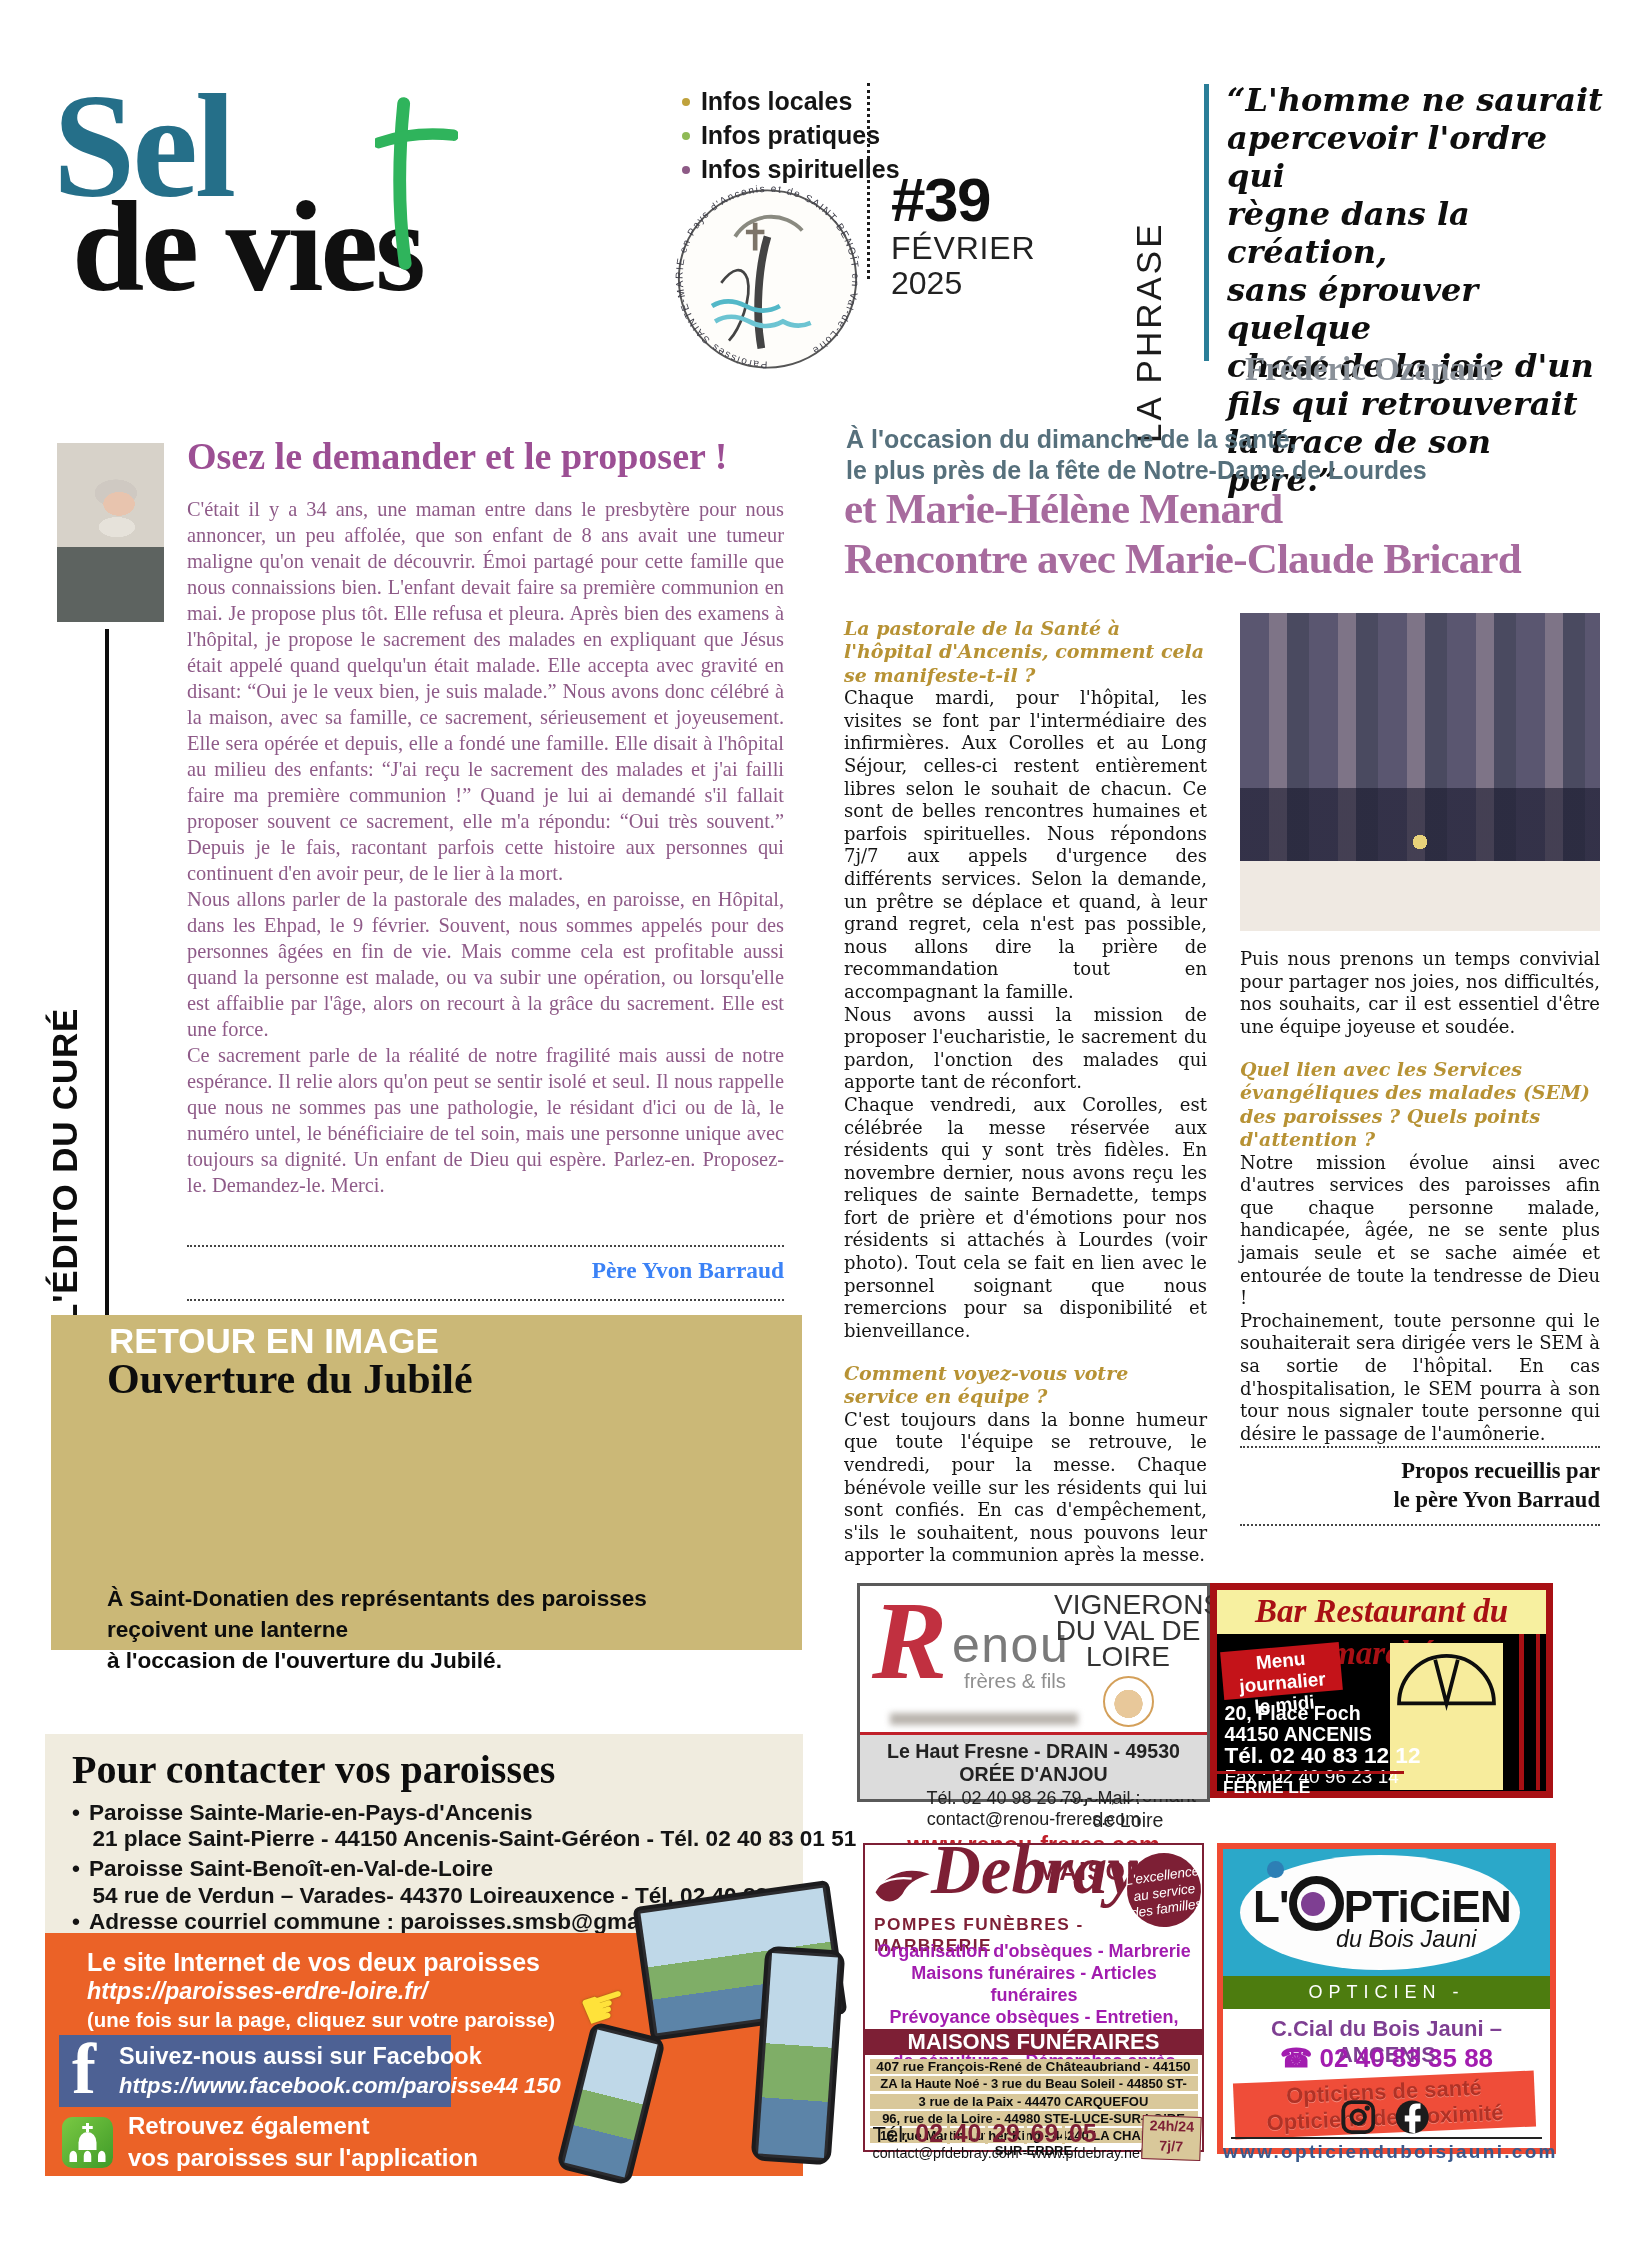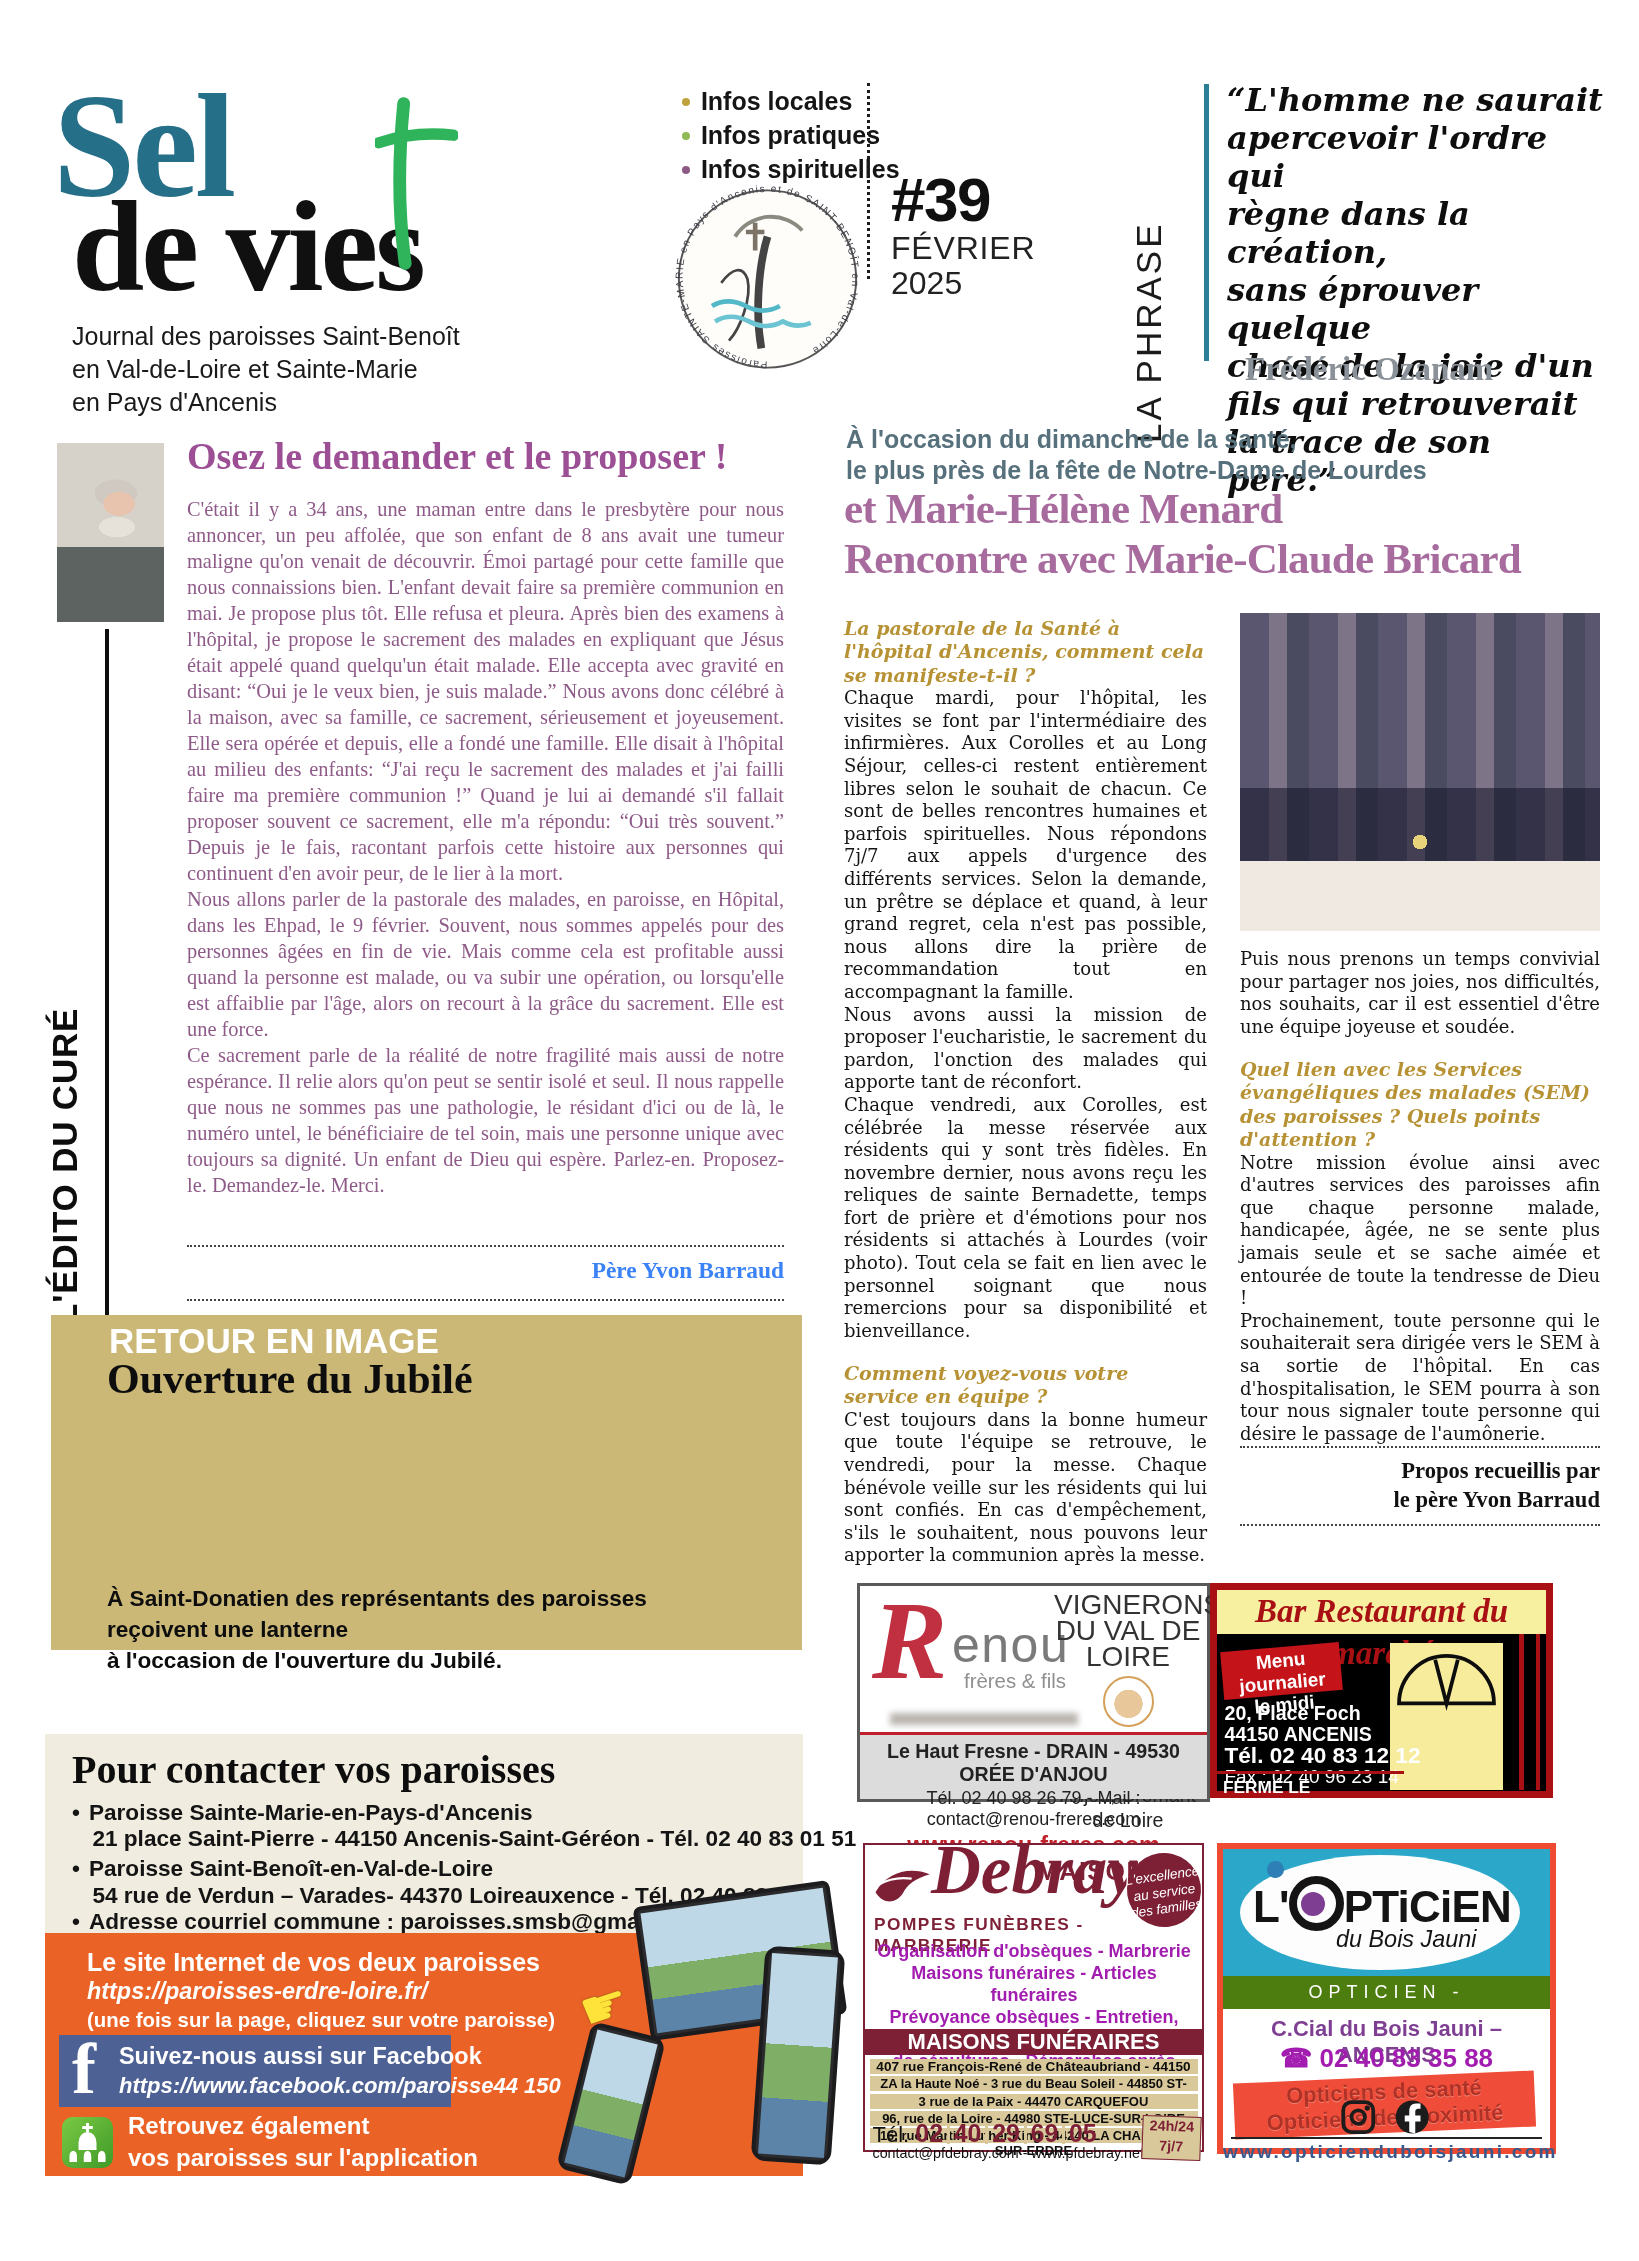--- a/index.html
+++ b/index.html
@@ -186,25 +186,20 @@
 <body>
 
 <div id="page">
 
   <div class="abs logo-sel">Sel</div>
   <div class="abs logo-devies">de vies</div>
   <svg class="abs" style="left:375px;top:96px;" width="83" height="181" viewBox="0 0 110 240">
     <path d="M38,10 C32,70 30,150 40,222" stroke="#2fb45c" stroke-width="17" fill="none" stroke-linecap="round"></path>
     <path d="M5,62 C35,52 70,48 104,52" stroke="#2fb45c" stroke-width="15" fill="none" stroke-linecap="round"></path>
   </svg>
-  <div class="abs masthead-sub">
-    <div>Journal des paroisses Saint-Benoît</div>
-    <div>en Val-de-Loire et Sainte-Marie</div>
-    <div>en Pays d'Ancenis</div>
-  </div>
 
   <div class="abs topics">
     <div><span class="topic-dot" style="background:#bfa23c"></span><span>Infos locales</span></div>
     <div><span class="topic-dot" style="background:#8fba56"></span><span>Infos pratiques</span></div>
     <div><span class="topic-dot" style="background:#8d5a86"></span><span>Infos spirituelles</span></div>
   </div>
 
   <svg class="abs" style="left:675px;top:181px;" width="185" height="196" viewBox="0 0 240 250">
     <defs>
         <path id="sealArc" d="M120,232 A110,110 0 1 1 120.01,232" fill="none"></path>

